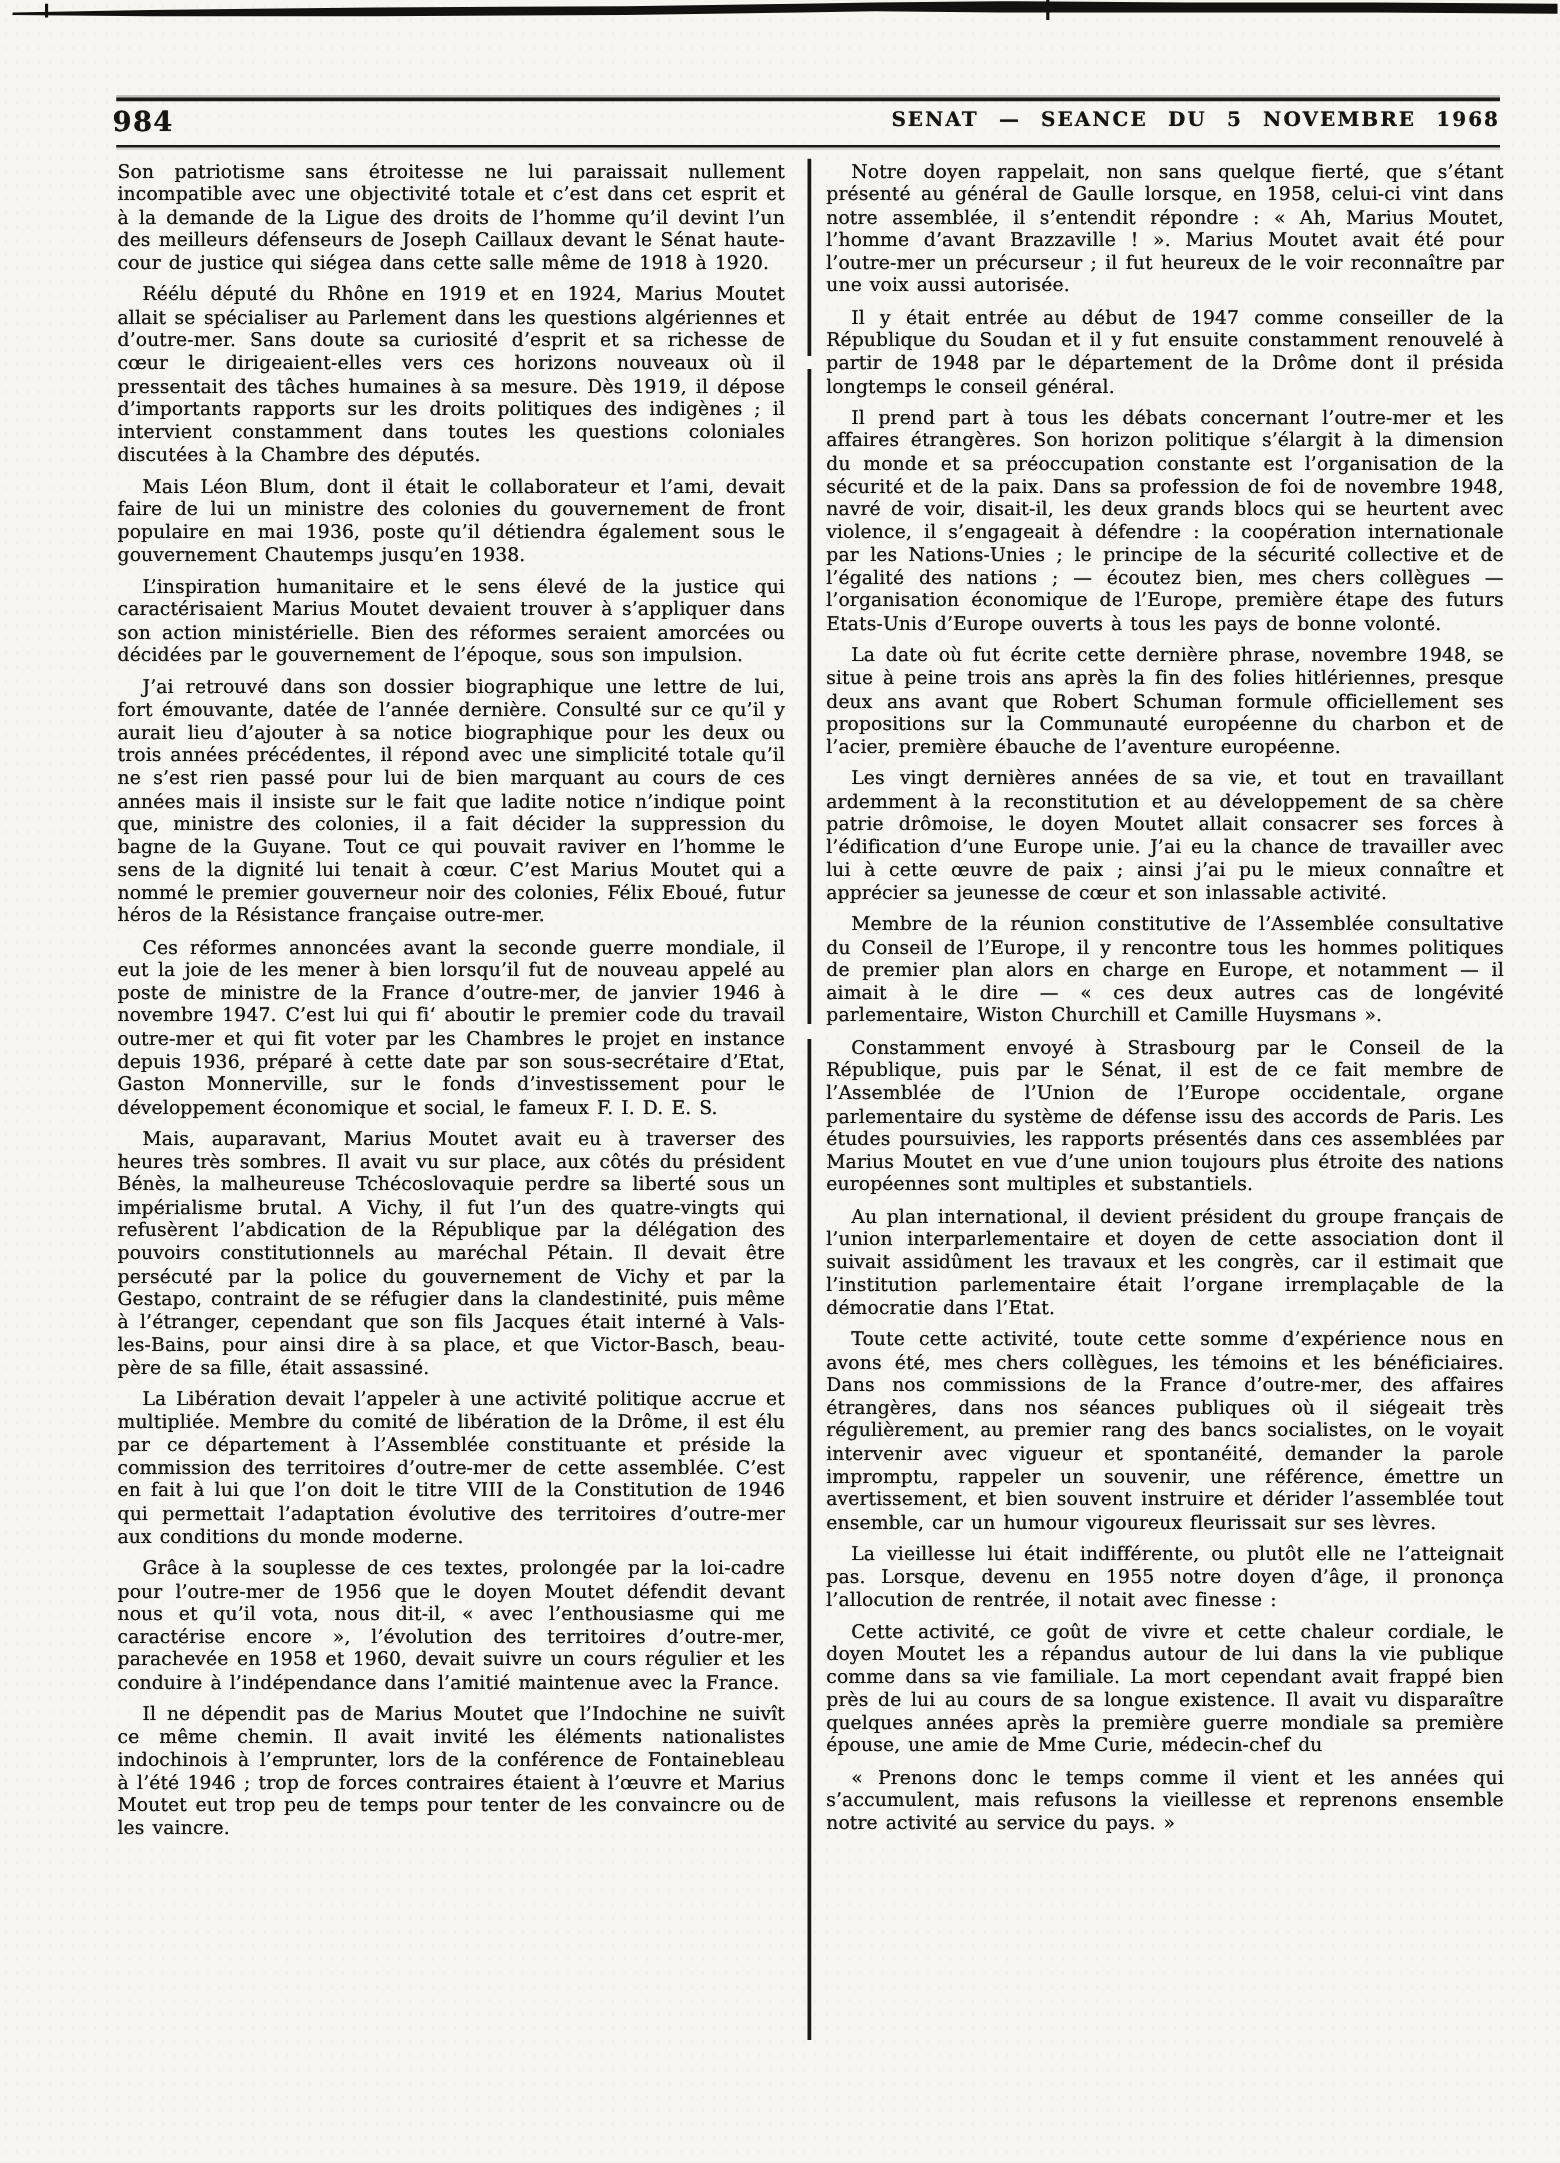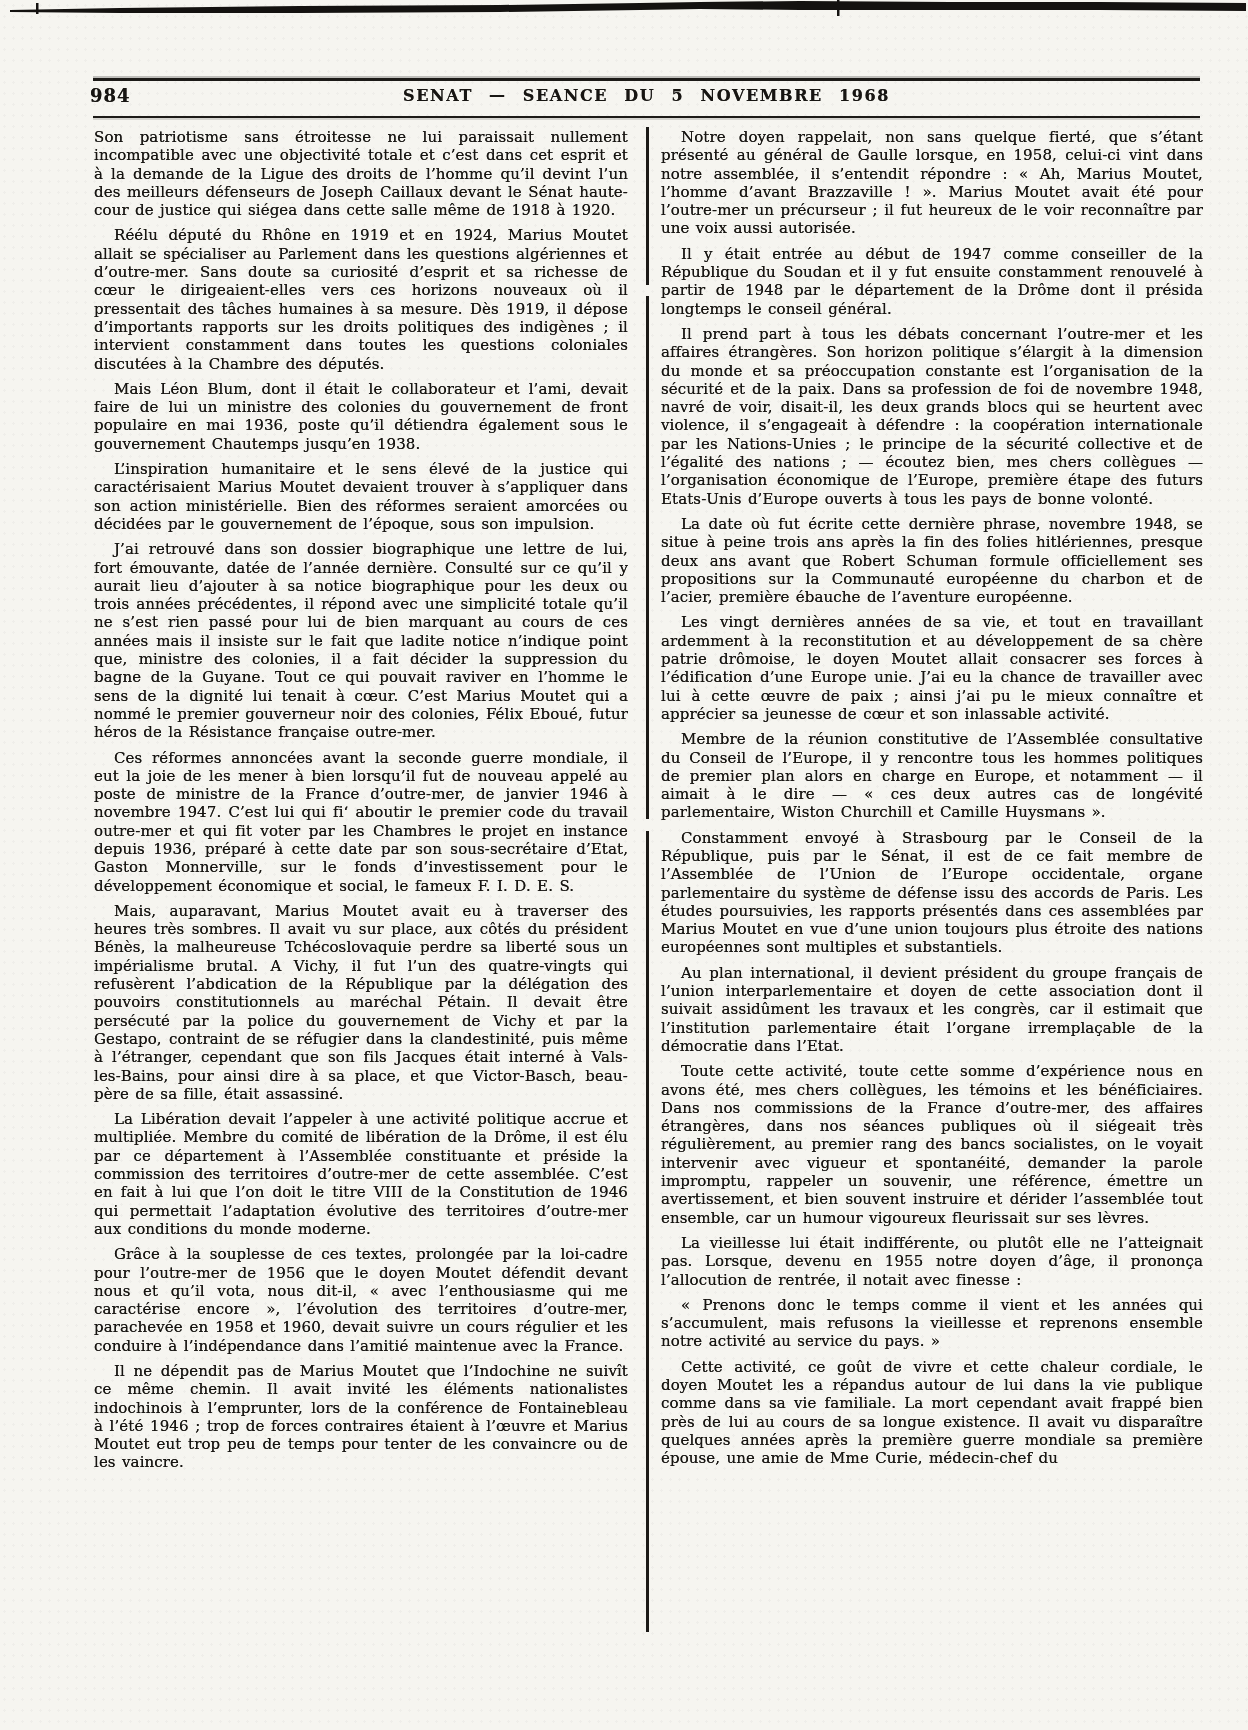--- a/index.html
+++ b/index.html
@@ -32,30 +32,30 @@
     left: 93px;
     width: 1107px;
     background: #1c1a17;
   }
   .rule-top   { top: 78px;  height: 3px; box-shadow: 0 -2px 0 rgba(28,26,23,.25); }
   .rule-bottom{ top: 116px; height: 2px; box-shadow: 0 2px 0 rgba(28,26,23,.15); }
 
   .page-number {
     position: absolute;
     top: 85px; left: 90px;
-    font-size: 18px;
+    font-size: 22px;
     font-weight: bold;
     letter-spacing: 1px;
     text-shadow: 0 0 0.6px rgba(20,18,15,0.7);
   }
   .header-title {
     position: absolute;
     top: 86px; left: 93px;
     width: 1107px;
-    text-align: center;
+    text-align: right;
     font-size: 16px;
     font-weight: bold;
     letter-spacing: 1.6px;
     word-spacing: 9px;
     text-shadow: 0 0 0.6px rgba(20,18,15,0.7);
     white-space: nowrap;
   }
 
   
   .col {
@@ -131,17 +131,17 @@
       <p class="para">Notre doyen rappelait, non sans quelque fierté, que s’étant présenté au général de Gaulle lorsque, en 1958, celui-ci vint dans notre assemblée, il s’entendit répondre : « Ah, Marius Moutet, l’homme d’avant Brazzaville ! ». Marius Moutet avait été pour l’outre-mer un précurseur ; il fut heureux de le voir reconnaître par une voix aussi autorisée.</p>
       <p class="para">Il y était entrée au début de 1947 comme conseiller de la République du Soudan et il y fut ensuite constamment renouvelé à partir de 1948 par le département de la Drôme dont il présida longtemps le conseil général.</p>
       <p class="para">Il prend part à tous les débats concernant l’outre-mer et les affaires étrangères. Son horizon politique s’élargit à la dimension du monde et sa préoccupation constante est l’organisation de la sécurité et de la paix. Dans sa profession de foi de novembre 1948, navré de voir, disait-il, les deux grands blocs qui se heurtent avec violence, il s’engageait à défendre : la coopération internationale par les Nations-Unies ; le principe de la sécurité collective et de l’égalité des nations ; — écoutez bien, mes chers collègues — l’organisation économique de l’Europe, première étape des futurs Etats-Unis d’Europe ouverts à tous les pays de bonne volonté.</p>
       <p class="para">La date où fut écrite cette dernière phrase, novembre 1948, se situe à peine trois ans après la fin des folies hitlériennes, presque deux ans avant que Robert Schuman formule officiellement ses propositions sur la Communauté européenne du charbon et de l’acier, première ébauche de l’aventure européenne.</p>
       <p class="para">Les vingt dernières années de sa vie, et tout en travaillant ardemment à la reconstitution et au développement de sa chère patrie drômoise, le doyen Moutet allait consacrer ses forces à l’édification d’une Europe unie. J’ai eu la chance de travailler avec lui à cette œuvre de paix ; ainsi j’ai pu le mieux connaître et apprécier sa jeunesse de cœur et son inlassable activité.</p>
       <p class="para">Membre de la réunion constitutive de l’Assemblée consultative du Conseil de l’Europe, il y rencontre tous les hommes politiques de premier plan alors en charge en Europe, et notamment — il aimait à le dire — « ces deux autres cas de longévité parlementaire, Wiston Churchill et Camille Huysmans ».</p>
       <p class="para">Constamment envoyé à Strasbourg par le Conseil de la République, puis par le Sénat, il est de ce fait membre de l’Assemblée de l’Union de l’Europe occidentale, organe parlementaire du système de défense issu des accords de Paris. Les études poursuivies, les rapports présentés dans ces assemblées par Marius Moutet en vue d’une union toujours plus étroite des nations européennes sont multiples et substantiels.</p>
       <p class="para">Au plan international, il devient président du groupe français de l’union interparlementaire et doyen de cette association dont il suivait assidûment les travaux et les congrès, car il estimait que l’institution parlementaire était l’organe irremplaçable de la démocratie dans l’Etat.</p>
       <p class="para">Toute cette activité, toute cette somme d’expérience nous en avons été, mes chers collègues, les témoins et les bénéficiaires. Dans nos commissions de la France d’outre-mer, des affaires étrangères, dans nos séances publiques où il siégeait très régulièrement, au premier rang des bancs socialistes, on le voyait intervenir avec vigueur et spontanéité, demander la parole impromptu, rappeler un souvenir, une référence, émettre un avertissement, et bien souvent instruire et dérider l’assemblée tout ensemble, car un humour vigoureux fleurissait sur ses lèvres.</p>
       <p class="para">La vieillesse lui était indifférente, ou plutôt elle ne l’atteignait pas. Lorsque, devenu en 1955 notre doyen d’âge, il prononça l’allocution de rentrée, il notait avec finesse :</p>
+      <p class="para">Cette activité, ce goût de vivre et cette chaleur cordiale, le doyen Moutet les a répandus autour de lui dans la vie publique comme dans sa vie familiale. La mort cependant avait frappé bien près de lui au cours de sa longue existence. Il avait vu disparaître quelques années après la première guerre mondiale sa première épouse, une amie de Mme Curie, médecin-chef du</p>
       <p class="para">« Prenons donc le temps comme il vient et les années qui s’accumulent, mais refusons la vieillesse et reprenons ensemble notre activité au service du pays. »</p>
-      <p class="para">Cette activité, ce goût de vivre et cette chaleur cordiale, le doyen Moutet les a répandus autour de lui dans la vie publique comme dans sa vie familiale. La mort cependant avait frappé bien près de lui au cours de sa longue existence. Il avait vu disparaître quelques années après la première guerre mondiale sa première épouse, une amie de Mme Curie, médecin-chef du</p>
     </div>
 
 </div>
 
 </body></html>

